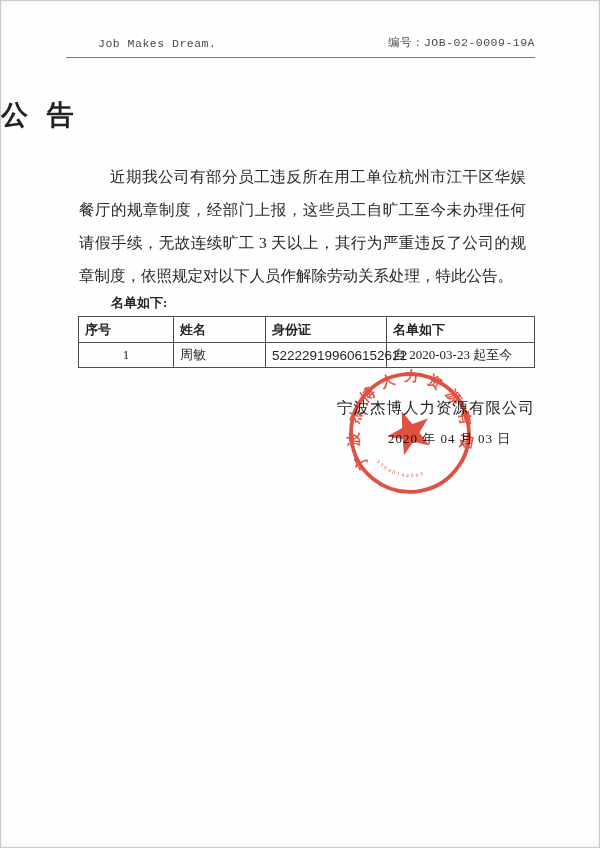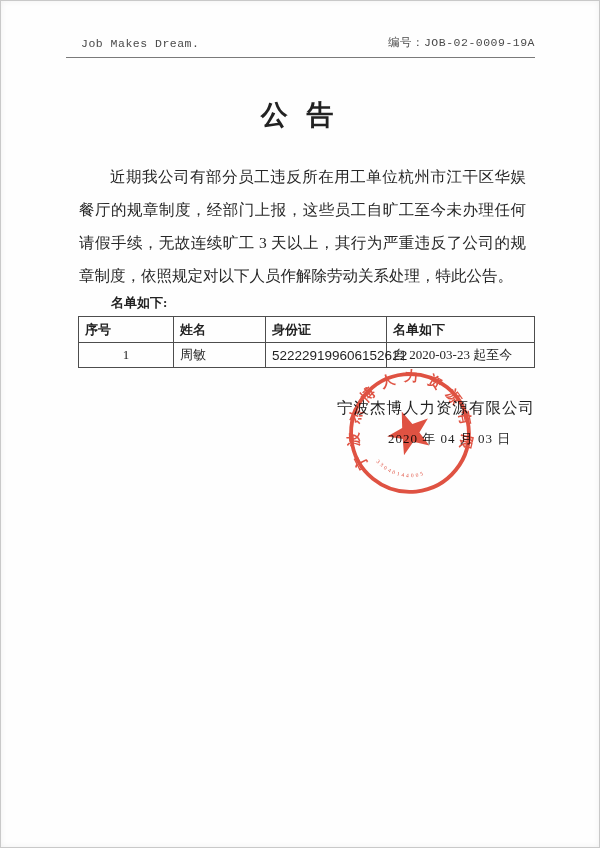--- a/index.html
+++ b/index.html
@@ -10,34 +10,34 @@
     background:#fefefe;
     box-sizing:border-box;
     border:1px solid #c9c9c9;
     box-shadow:inset 0 0 6px rgba(0,0,0,.06);
     overflow:hidden;
     font-family:"Liberation Serif","DejaVu Serif",serif;
     color:#2b2b2b;
   }
   
   .hdr{
-    position:absolute;top:34px;left:55px;right:64px;
+    position:absolute;top:34px;left:72px;right:64px;
     display:flex;justify-content:space-between;align-items:flex-end;
     font-family:"Liberation Mono","DejaVu Sans Mono",monospace;
     font-size:11.5px;color:#4a4a4a;letter-spacing:.5px;
   }
   .hdr .left{padding-left:25px;}
   .hdr-rule{
     position:absolute;top:56px;left:65px;right:64px;height:0;
     border-top:1.3px solid #7a7a7a;
   }
   
   .title{
     position:absolute;top:96px;left:0;right:0;
-    text-align:center;font-size:27px;font-weight:bold;color:#222;
+    text-align:left;font-size:27px;font-weight:bold;color:#222;
     letter-spacing:6px;
   }
   
   .body-text{
     position:absolute;top:159px;left:78px;width:447px;
     font-size:15.5px;line-height:33px;text-align:justify;
     text-indent:2em;color:#262626;
   }
   .list-label{
     position:absolute;top:293px;left:78px;

